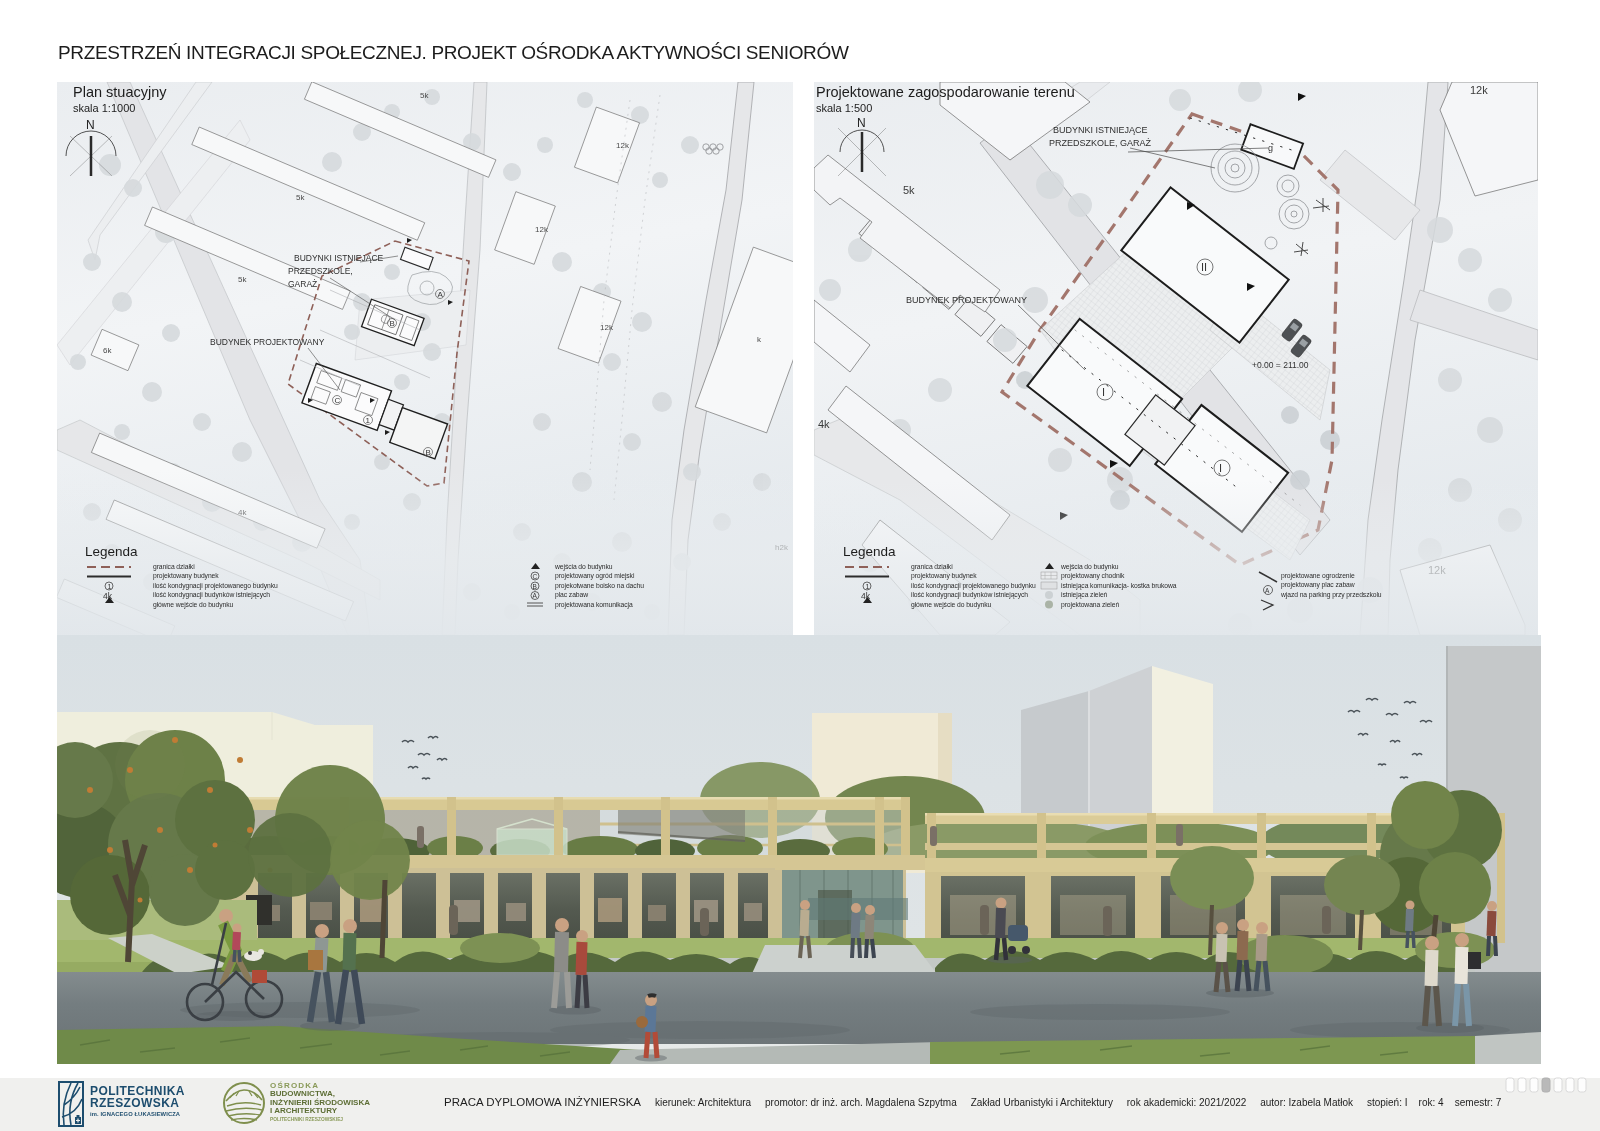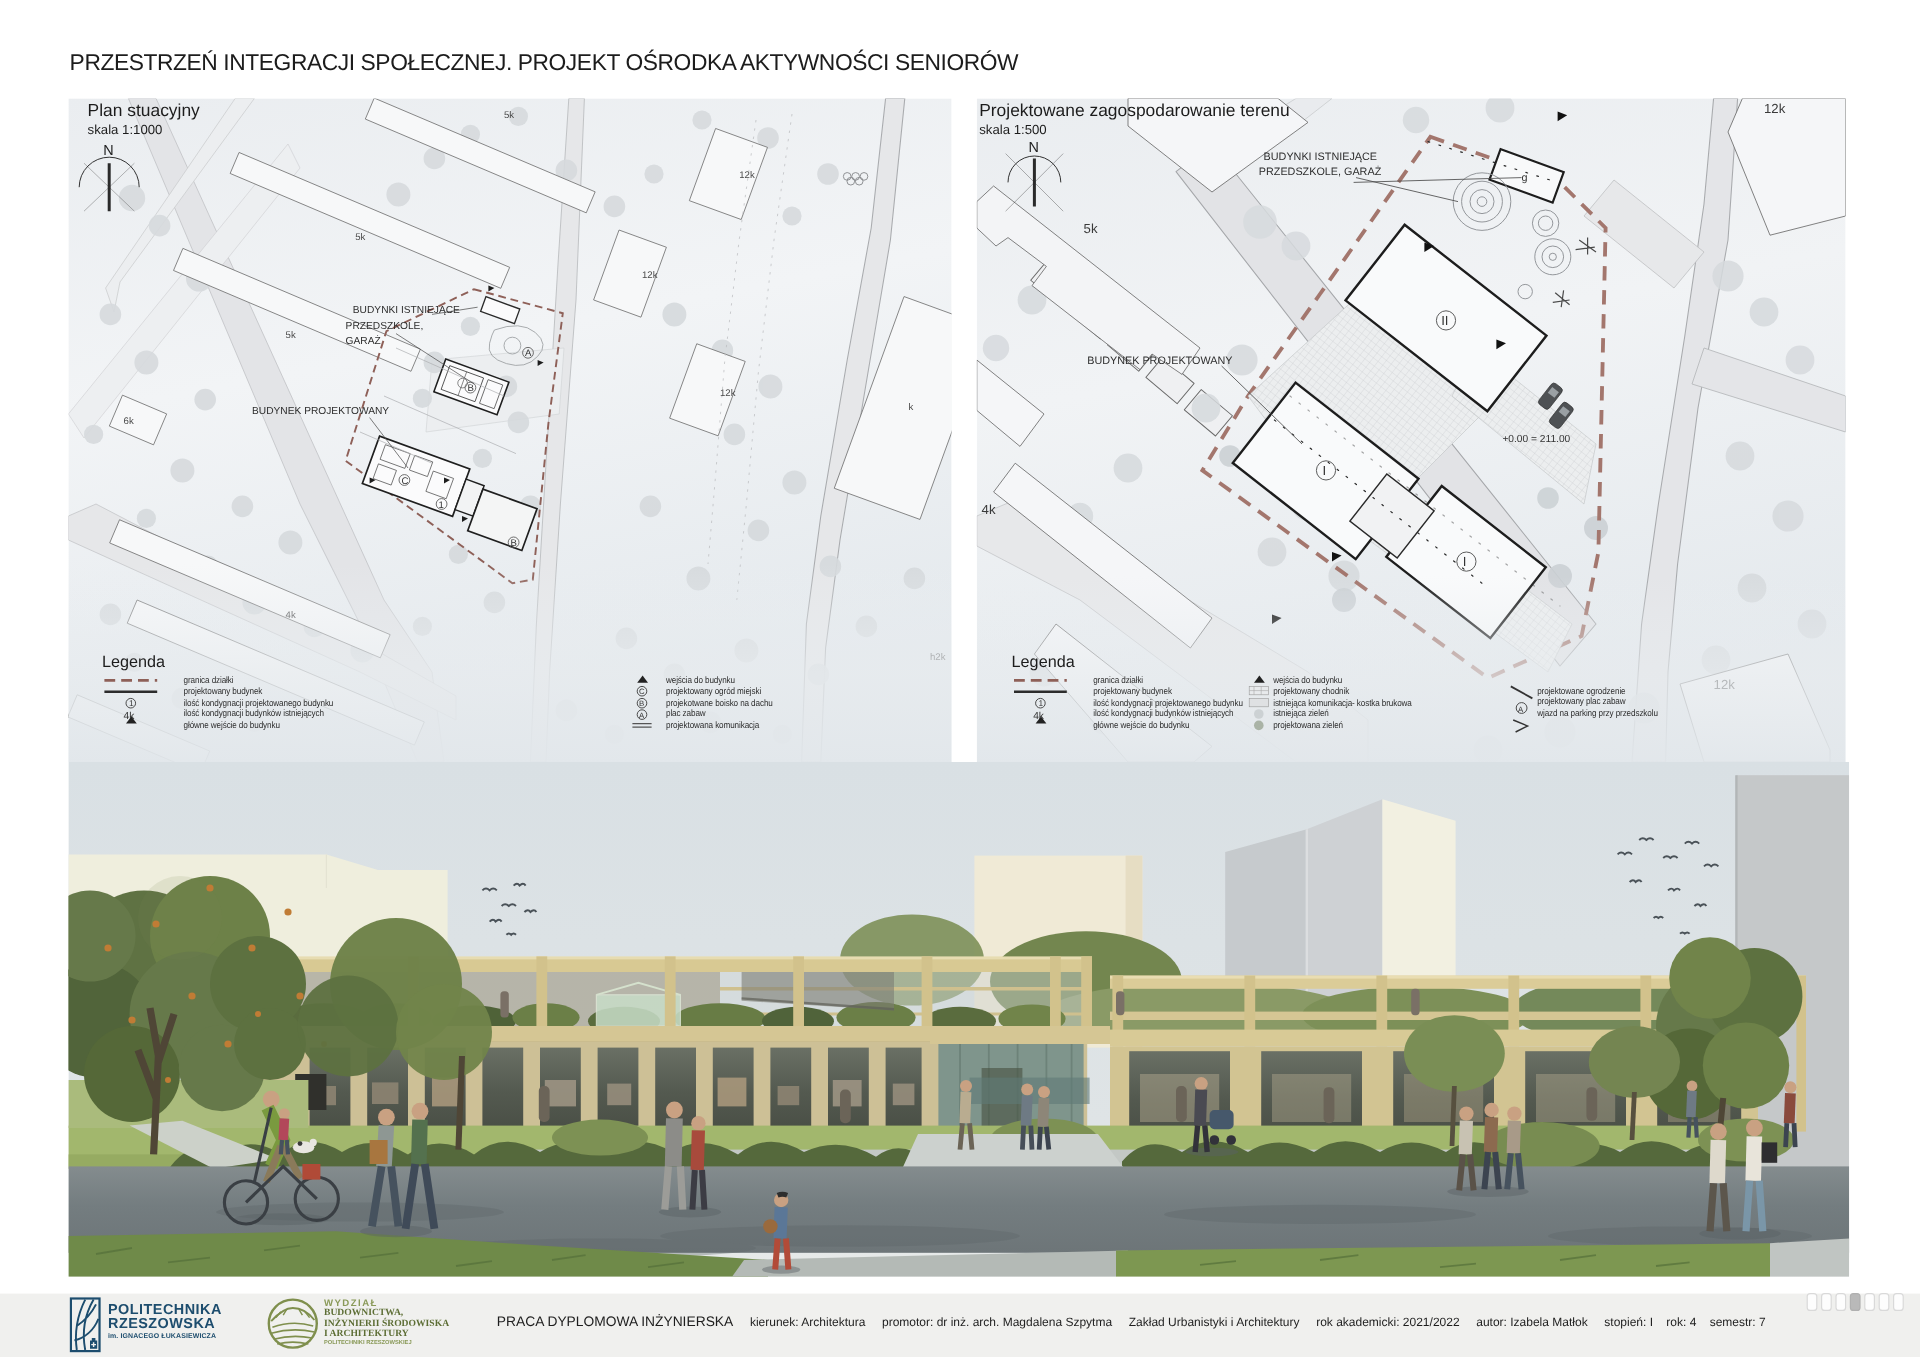--- a/index.html
+++ b/index.html
@@ -947,26 +947,26 @@
 </div>
 
 <svg class="abs" style="left:222px;top:1080px;" width="44" height="46" viewBox="0 0 44 46">
 <circle cx="22" cy="23" r="20" fill="none" stroke="#7f8f4d" stroke-width="2"></circle>
 <path d="M4,21 Q14,10 22,10 Q32,10 40,20" fill="none" stroke="#7f8f4d" stroke-width="1.6"></path>
 <path d="M5,26 Q22,20 39,25 M4,31 Q22,26 40,30 M6,36 Q22,32 38,35 M9,40 Q22,37 35,40" fill="none" stroke="#7f8f4d" stroke-width="1.4"></path>
 <path d="M8,18 L12,13 M14,16 L17,11 M27,11 L30,16 M32,13 L36,18" stroke="#7f8f4d" stroke-width="1.2"></path>
 </svg>
 
 <div class="abs" style="left:270px;top:1081px;">
-  <div style="font-size:8px;letter-spacing:1.2px;color:#8a9a59;font-weight:bold;">WYDZIAŁ</div>
-  <div style="font-size:8px;line-height:8.6px;color:#5d6e35;font-weight:bold;font-family:Liberation Serif, serif;">BUDOWNICTWA,<br>INŻYNIERII ŚRODOWISKA<br>I ARCHITEKTURY</div>
+  <div style="font-size:8px;letter-spacing:1.2px;color:#8a9a59;font-weight:bold;">OŚRODKA</div>
+  <div style="font-size:8px;line-height:8.6px;color:#5d6e35;font-weight:bold;">BUDOWNICTWA,<br>INŻYNIERII ŚRODOWISKA<br>I ARCHITEKTURY</div>
   <div style="font-size:4.8px;color:#8a9a59;font-weight:bold;margin-top:1.5px;">POLITECHNIKI RZESZOWSKIEJ</div>
 </div>
 
-<div class="abs" style="left:414px;top:1096px;font-size:11px;color:#1e1e1e;white-space:nowrap;">
+<div class="abs" style="left:444px;top:1096px;font-size:11px;color:#1e1e1e;white-space:nowrap;">
 <span style="font-size:11.5px;">PRACA DYPLOMOWA INŻYNIERSKA</span><span style="font-size:10px;">&nbsp;&nbsp;&nbsp;&nbsp;&nbsp;kierunek: Architektura&nbsp;&nbsp;&nbsp;&nbsp;&nbsp;promotor: dr inż. arch. Magdalena Szpytma&nbsp;&nbsp;&nbsp;&nbsp;&nbsp;Zakład Urbanistyki i Architektury&nbsp;&nbsp;&nbsp;&nbsp;&nbsp;rok akademicki: 2021/2022&nbsp;&nbsp;&nbsp;&nbsp;&nbsp;autor: Izabela Matłok&nbsp;&nbsp;&nbsp;&nbsp;&nbsp;stopień: I&nbsp;&nbsp;&nbsp;&nbsp;rok: 4&nbsp;&nbsp;&nbsp;&nbsp;semestr: 7</span>
 </div>
 
 <svg class="abs" style="left:1505px;top:1077px;" width="90" height="18" viewBox="0 0 90 18">
 <g fill="#fdfdfd" stroke="#d9d9d9" stroke-width="1">
 <rect x="1" y="1" width="8" height="14" rx="2.5"></rect>
 <rect x="13" y="1" width="8" height="14" rx="2.5"></rect>
 <rect x="25" y="1" width="8" height="14" rx="2.5"></rect>
 </g>
 <rect x="37" y="1" width="8" height="14" rx="2.5" fill="#b9b9b9" stroke="#b0b0b0"></rect>

